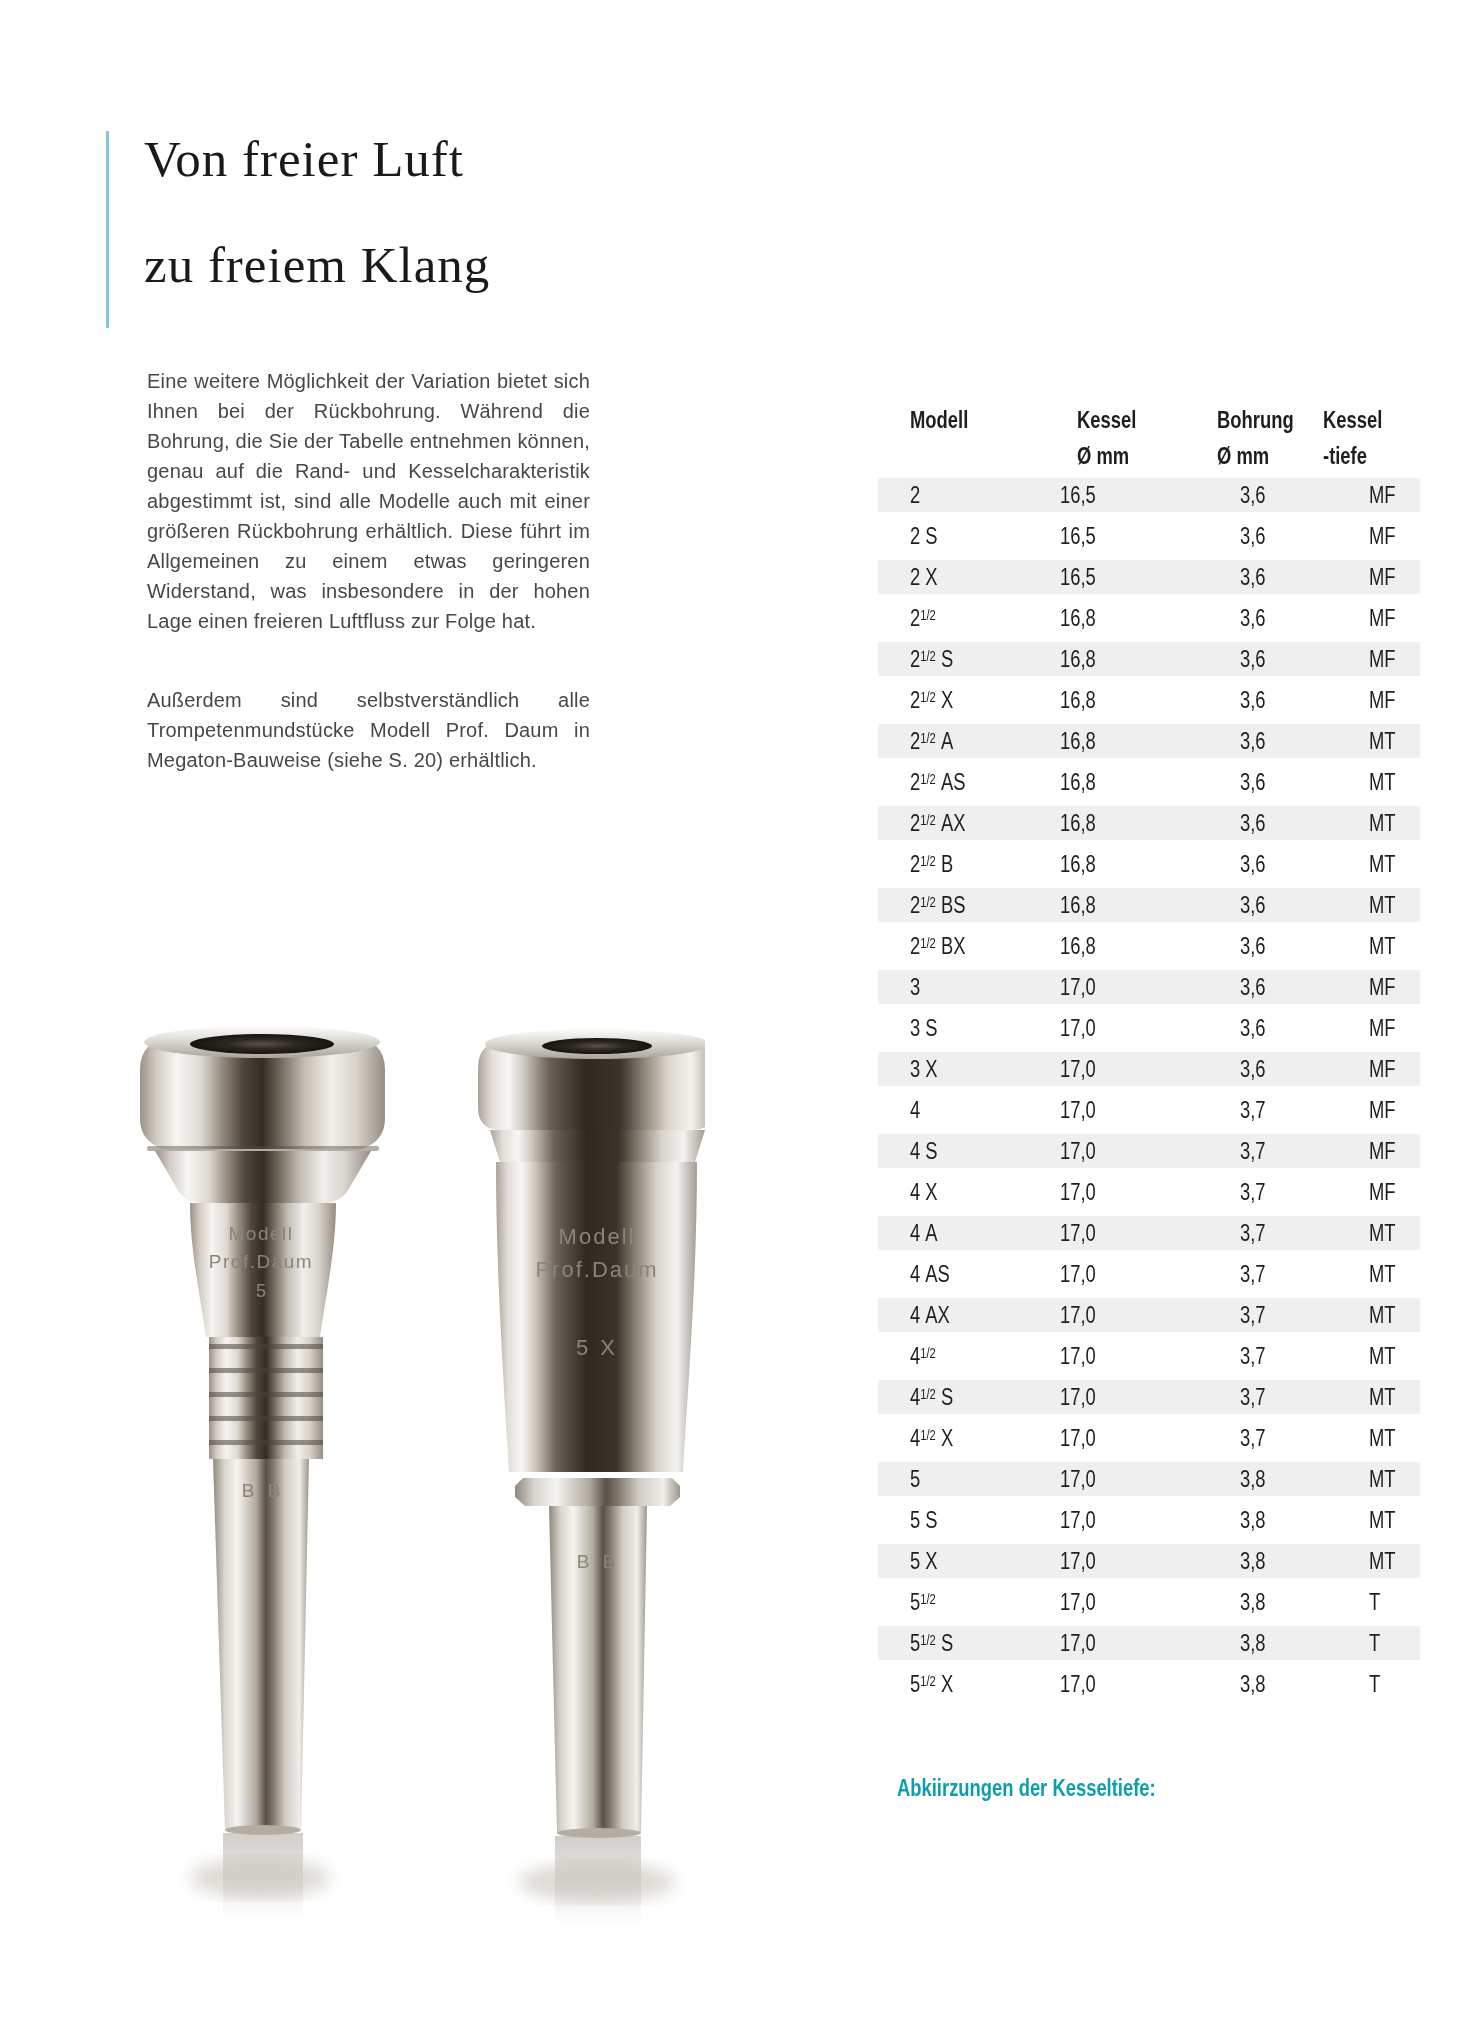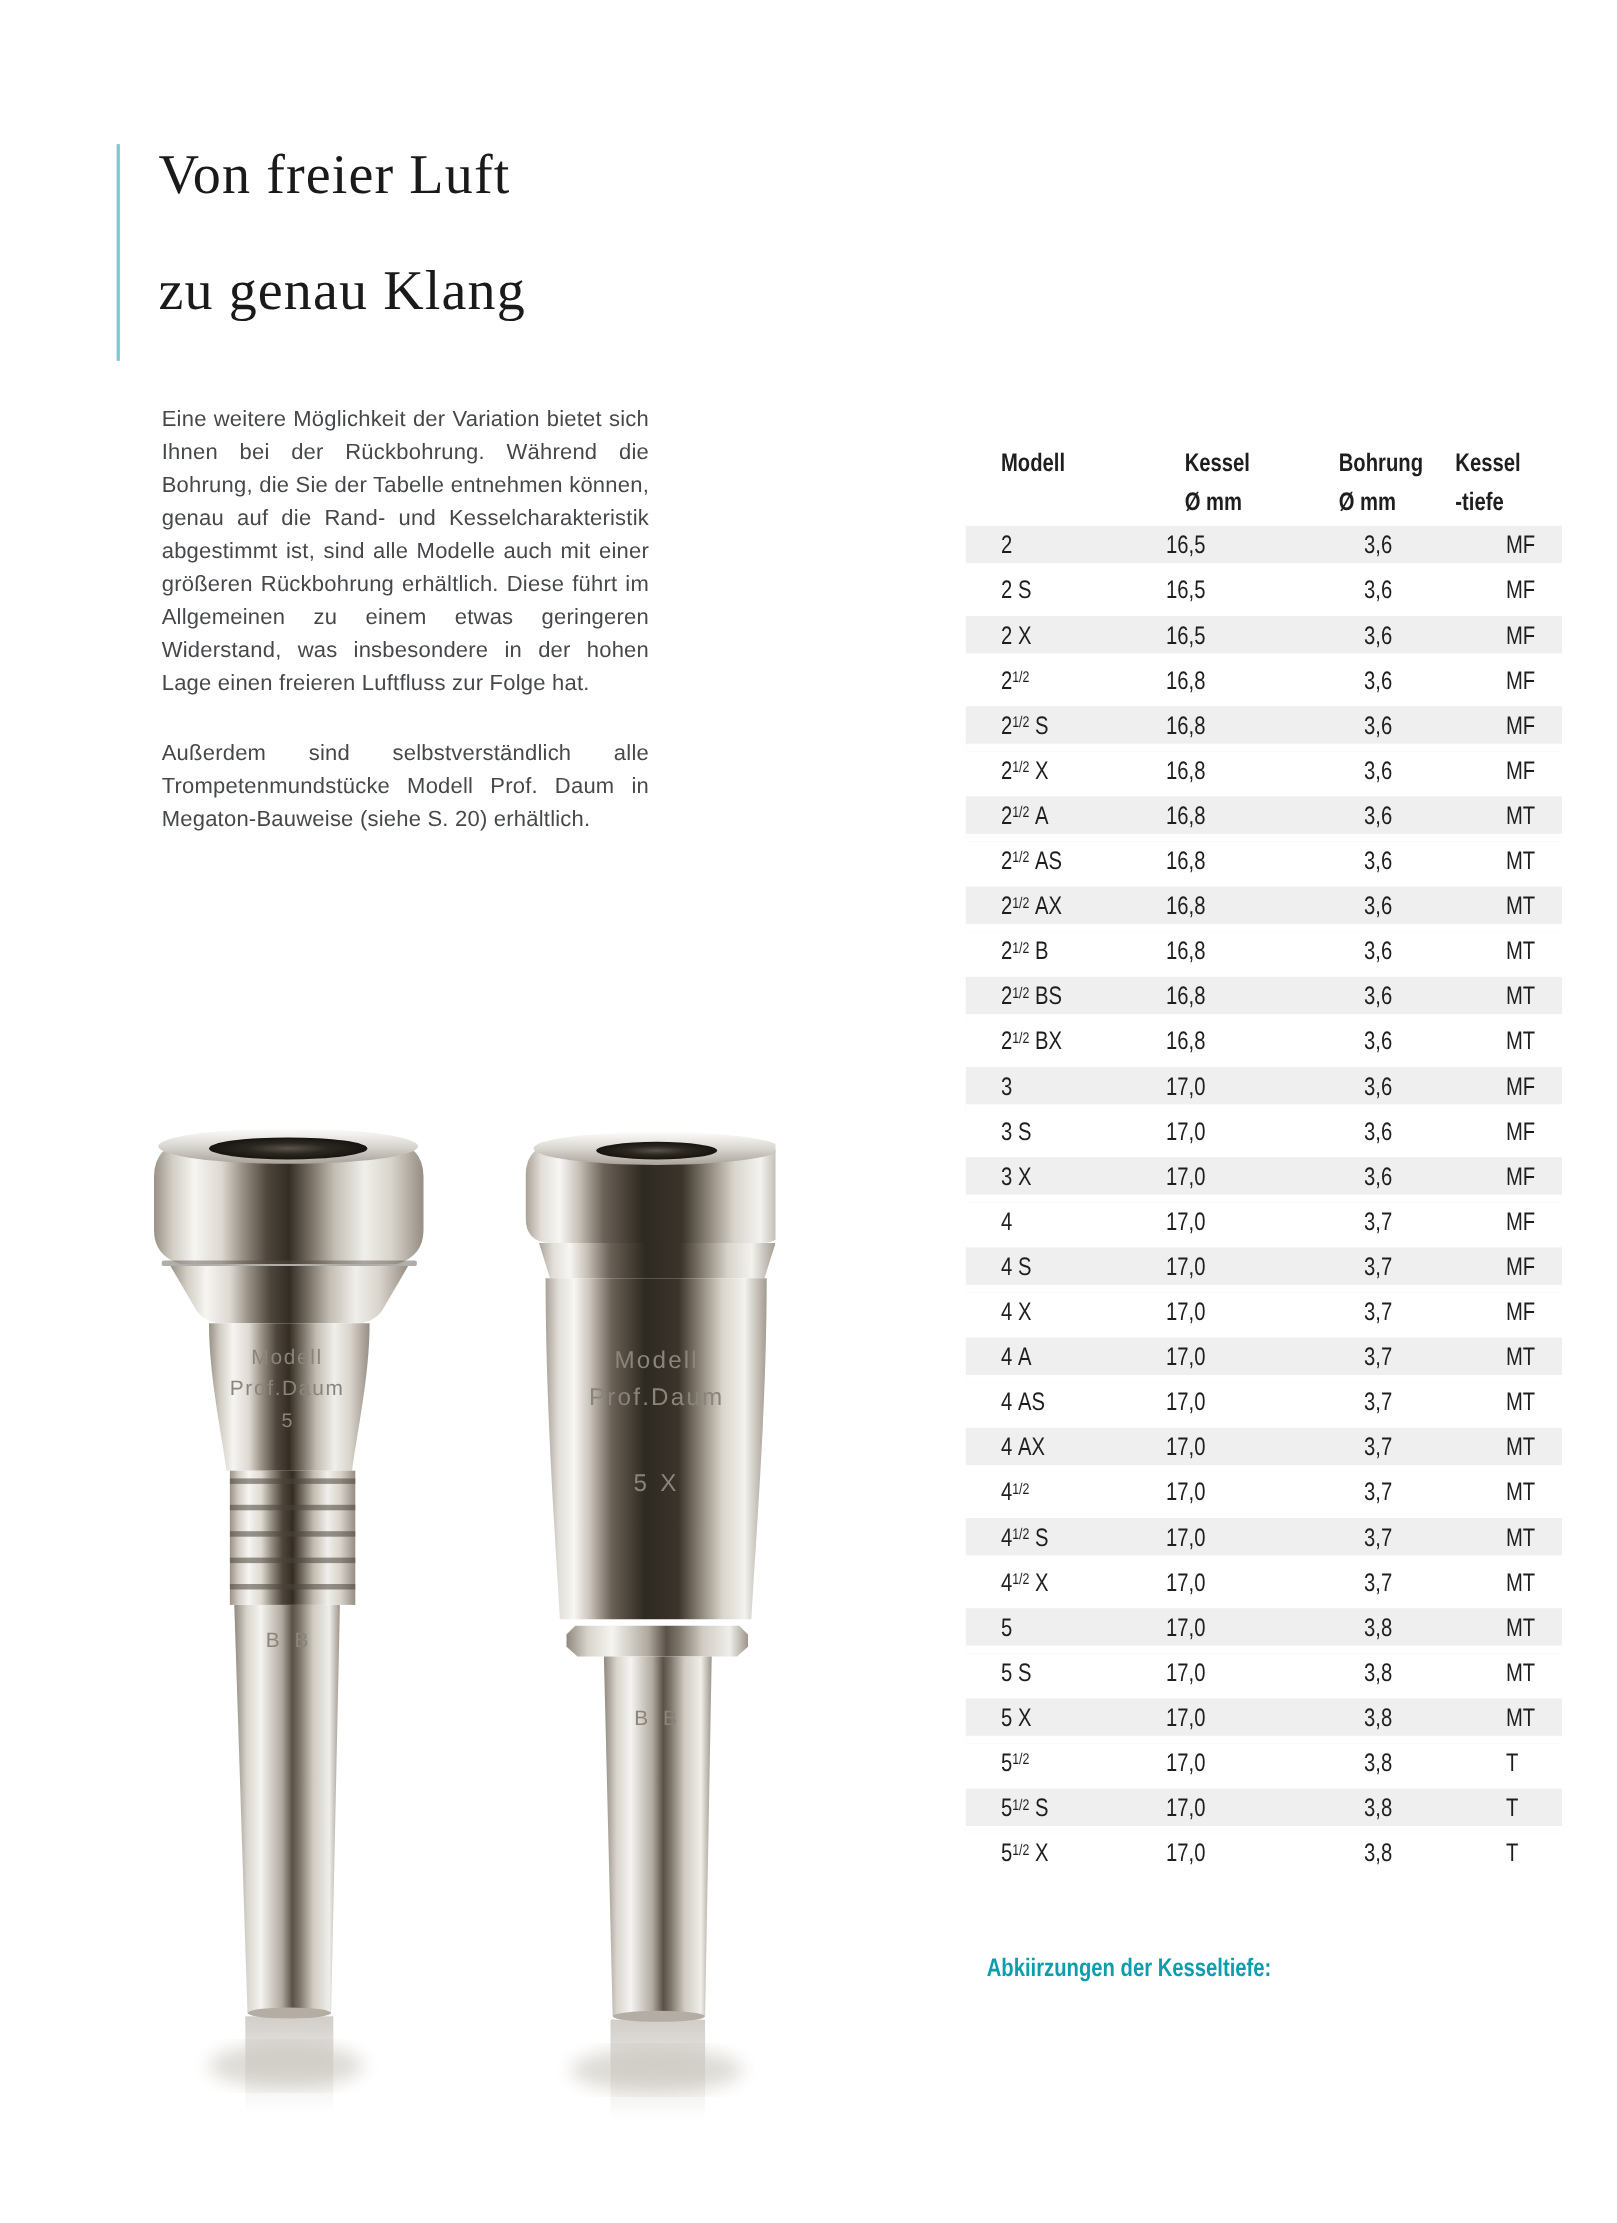--- a/index.html
+++ b/index.html
@@ -5,21 +5,21 @@
   html,body{margin:0;padding:0;background:#ffffff;}
   .page{position:relative;width:1470px;height:2021px;background:#ffffff;overflow:hidden;
         font-family:"Liberation Sans",sans-serif;}
   .accent-bar{position:absolute;left:106px;top:131px;width:3px;height:197px;background:#82c7d2;}
   .page-title{position:absolute;left:144px;top:106px;margin:0;
         font-family:"Liberation Serif",serif;font-weight:400;color:#1a1a1a;
         font-size:51px;line-height:106px;letter-spacing:1px;}
   .body-copy{position:absolute;left:147px;top:366px;width:443px;color:#45474a;
         font-size:20px;line-height:30px;text-align:justify;letter-spacing:.2px;}
   .body-copy p{margin:0;}
-  .body-copy p + p{margin-top:34px;}
+  .body-copy p + p{margin-top:49px;}
 
   
   .spec-table{position:absolute;left:878px;top:402px;width:542px;color:#1e1e20;}
   .cnd{display:inline-block;transform:scaleX(.8);transform-origin:left 60%;white-space:nowrap;}
   .thead{position:relative;height:76px;font-weight:700;font-size:23px;}
   .thead .hcol{position:absolute;top:0;}
   .thead .hcol div{height:36px;line-height:36px;}
   .h1{left:32px;} .h2{left:199px;} .h3{left:339px;} .h4{left:445px;}
   .trow{position:relative;height:34px;line-height:34px;border-bottom:7.4px solid #ffffff;font-size:23px;}
   .trow.striped{background:#efefef;}
@@ -37,21 +37,21 @@
   .photo svg{display:block;}
   .engrave{fill:#8a857b;font-family:"Liberation Sans",sans-serif;}
 </style>
 </head>
 <body>
 
 <div class="page">
 
   <div class="accent-bar"></div>
 
-  <h1 class="page-title"><span>Von freier Luft</span><br><span>zu genau Klang</span></h1>
+  <h1 class="page-title"><span>Von freier Luft</span><br><span>zu freiem Klang</span></h1>
 
   <div class="body-copy">
     <p>Eine weitere Möglichkeit der Variation bietet sich Ihnen bei der Rückbohrung. Während die Bohrung, die Sie der Tabelle entnehmen können, genau auf die Rand- und Kesselcharakteristik abgestimmt ist, sind alle Modelle auch mit einer größeren Rückbohrung erhältlich. Diese führt im Allgemeinen zu einem etwas geringeren Widerstand, was insbesondere in der hohen Lage einen freieren Luftfluss zur Folge hat.</p>
     <p>Außerdem sind selbstverständlich alle Trompetenmundstücke Modell Prof. Daum in Megaton-Bauweise (siehe S. 20) erhältlich.</p>
   </div>
 
   <div class="photo">
     <svg width="620" height="960" viewBox="0 0 620 960" xmlns="http://www.w3.org/2000/svg">
       <defs>
         <linearGradient id="gA" x1="0" y1="0" x2="1" y2="0">

